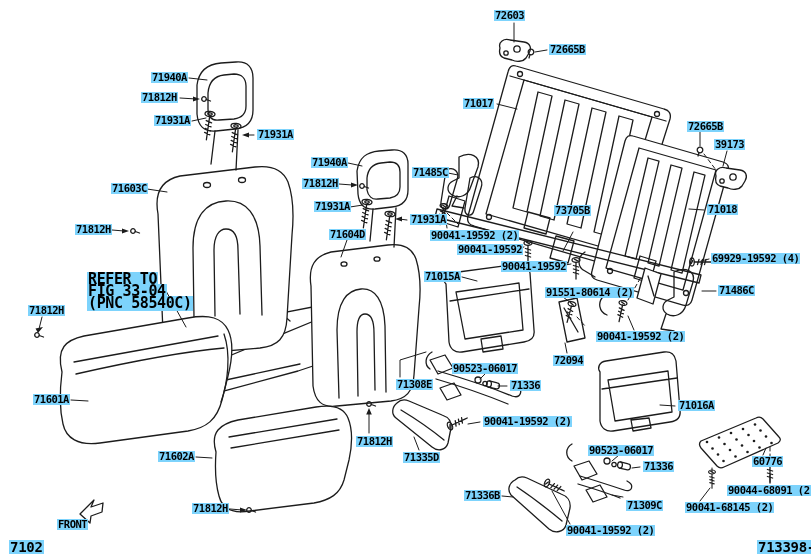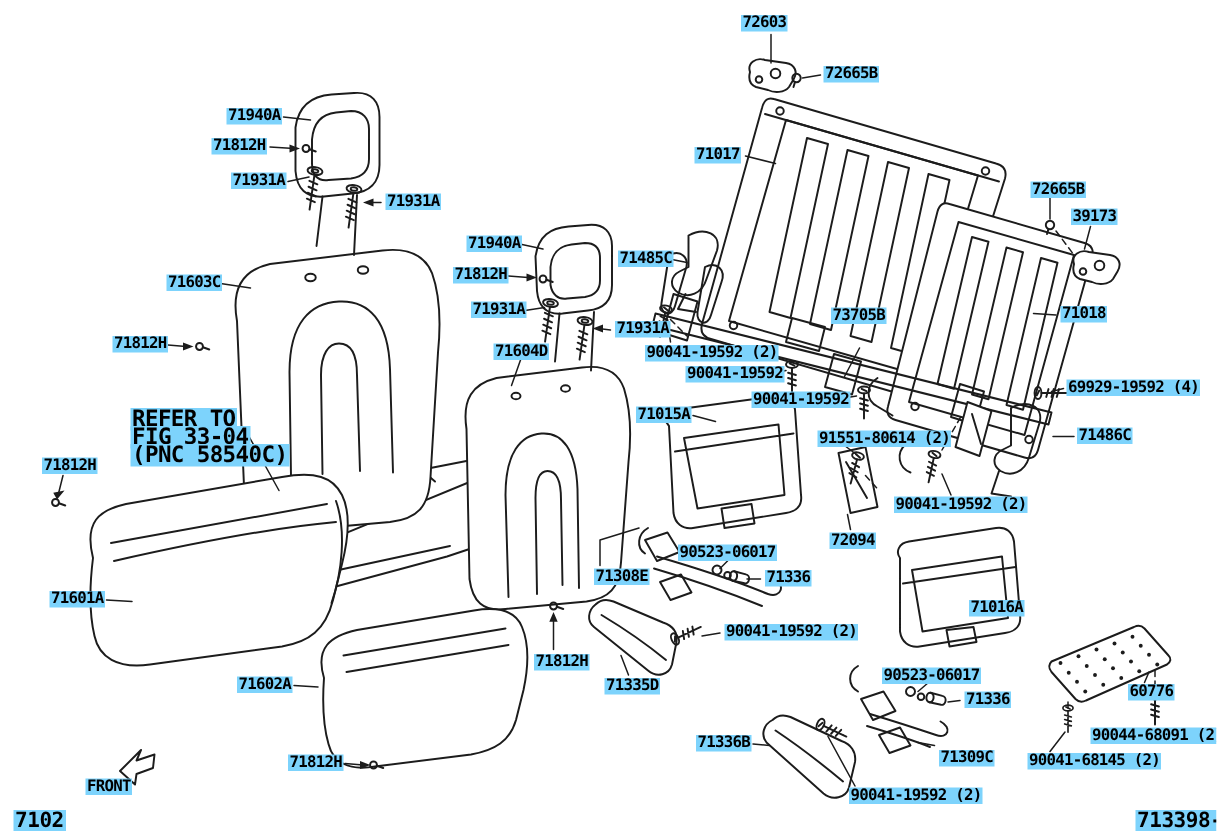--- a/index.html
+++ b/index.html
@@ -274,21 +274,21 @@
 <div class="lbl note" style="left:87px;top:284px">FIG 33-04</div>
 <div class="lbl note" style="left:87px;top:296px">(PNC 58540C)</div>
 <div class="lbl" style="left:28px;top:305px">71812H</div>
 <div class="lbl" style="left:596px;top:331px">90041-19592 (2)</div>
 <div class="lbl" style="left:553px;top:355px">72094</div>
 <div class="lbl" style="left:452px;top:363px">90523-06017</div>
 <div class="lbl" style="left:396px;top:379px">71308E</div>
 <div class="lbl" style="left:510px;top:380px">71336</div>
 <div class="lbl" style="left:33px;top:394px">71601A</div>
 <div class="lbl" style="left:483px;top:416px">90041-19592 (2)</div>
-<div class="lbl" style="left:646px;top:400px">71016A</div>
+<div class="lbl" style="left:678px;top:400px">71016A</div>
 <div class="lbl" style="left:356px;top:436px">71812H</div>
 <div class="lbl" style="left:403px;top:452px">71335D</div>
 <div class="lbl" style="left:158px;top:451px">71602A</div>
 <div class="lbl" style="left:588px;top:445px">90523-06017</div>
 <div class="lbl" style="left:643px;top:461px">71336</div>
 <div class="lbl" style="left:752px;top:456px">60776</div>
 <div class="lbl" style="left:464px;top:490px">71336B</div>
 <div class="lbl" style="left:626px;top:500px">71309C</div>
 <div class="lbl" style="left:727px;top:485px">90044-68091 (2)</div>
 <div class="lbl" style="left:685px;top:502px">90041-68145 (2)</div>

